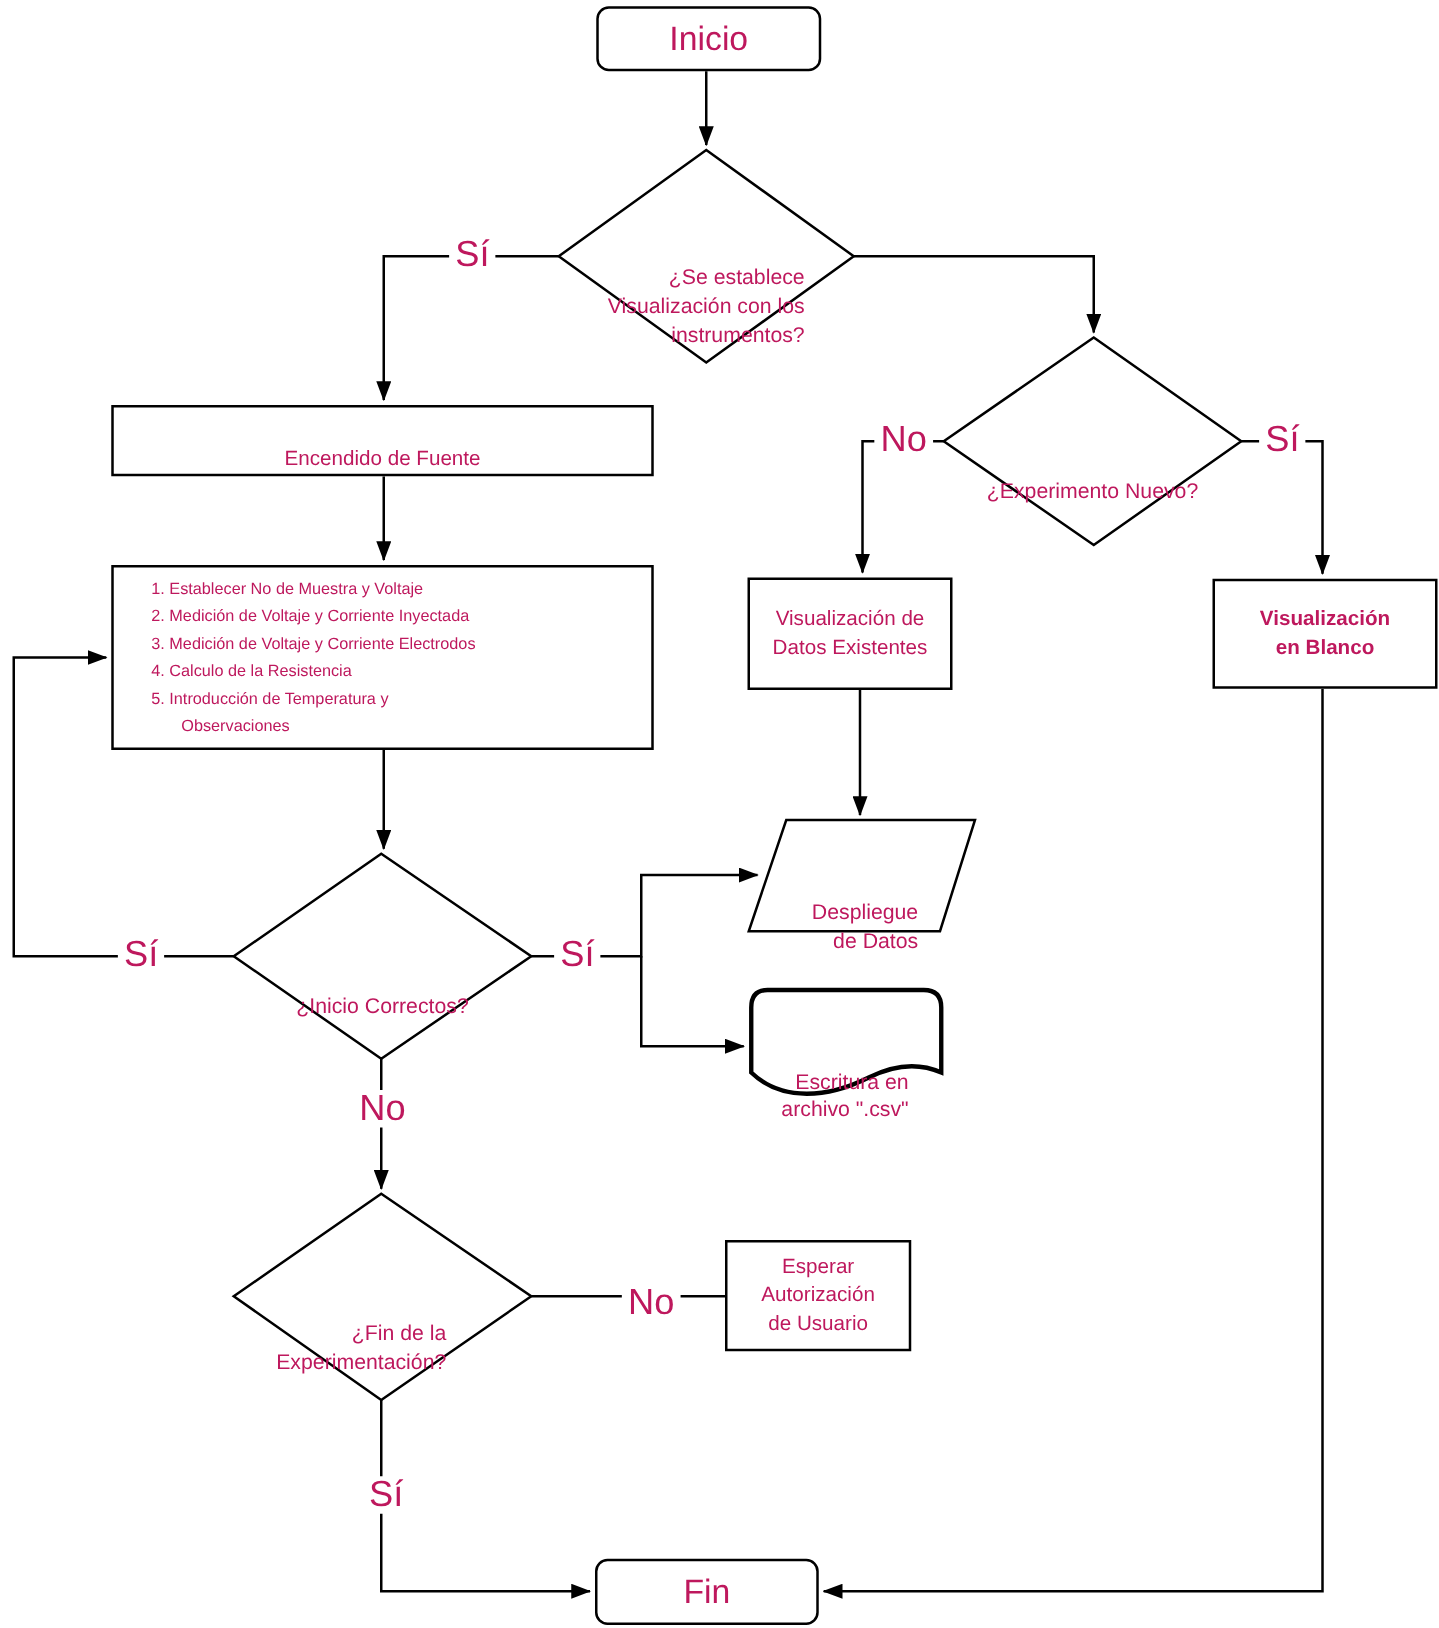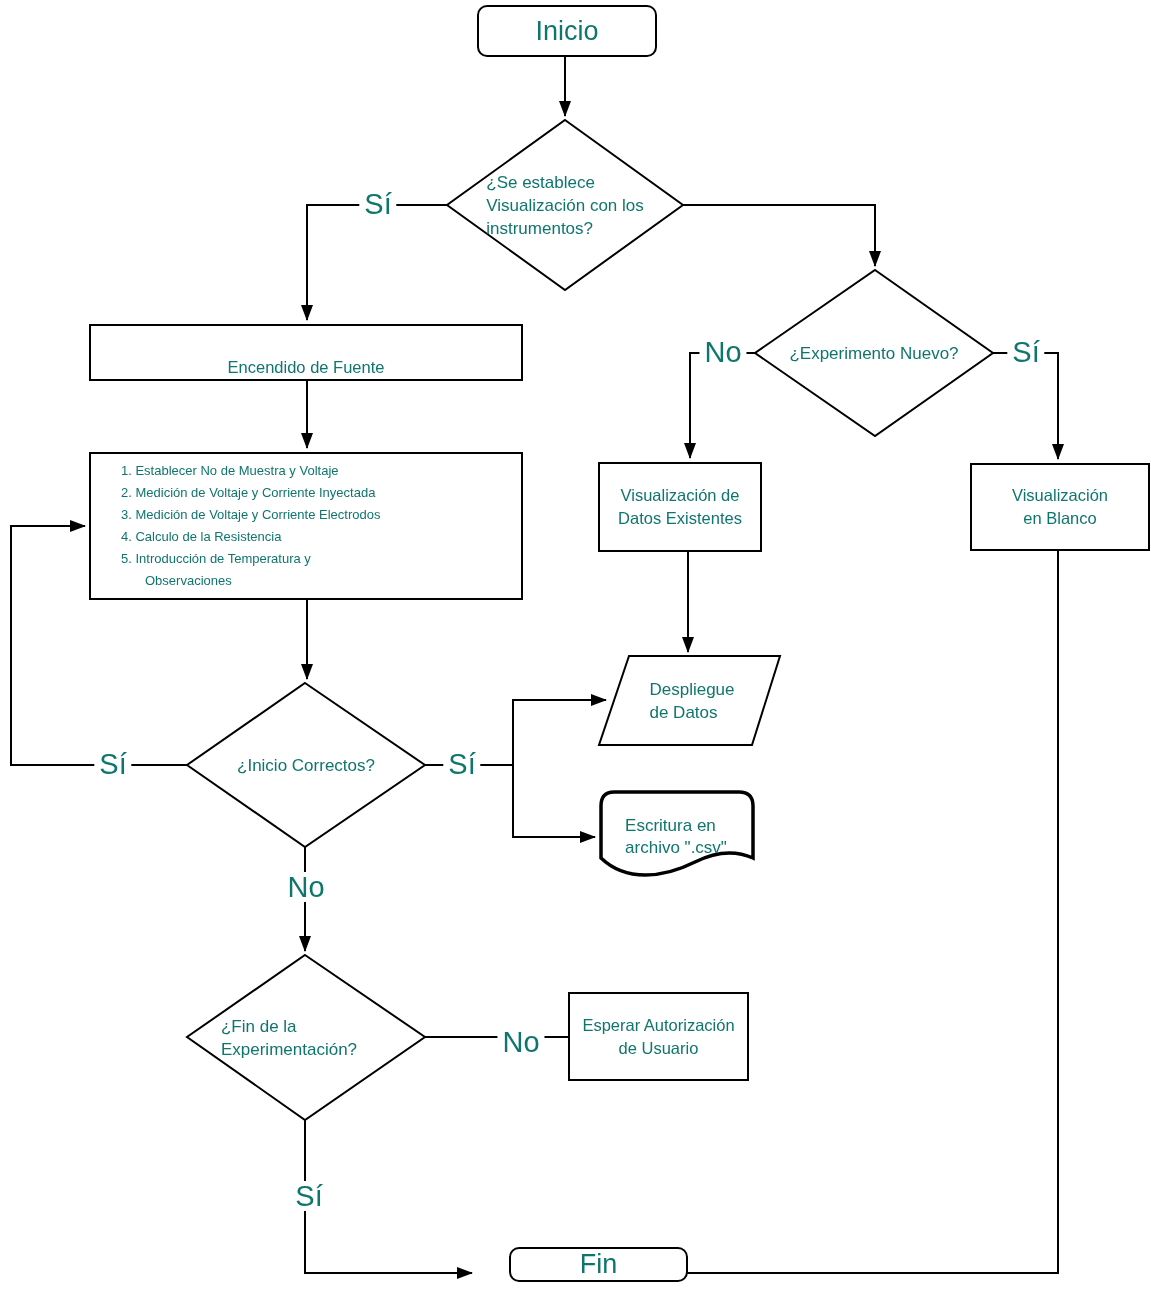--- a/index.html
+++ b/index.html
@@ -2,21 +2,21 @@
 <html><head>
 <meta charset="utf-8">
 <style>
   html, body { margin: 0; padding: 0; background: #ffffff; }
   .canvas {
     position: relative;
     width: 1151px;
     height: 1302px;
     background: #ffffff;
     font-family: "Liberation Sans", "DejaVu Sans", sans-serif;
-    color: #0f766e;
+    color: #be185d;
     overflow: hidden;
   }
   .canvas svg { position: absolute; left: 0; top: 0; }
 
   
   .rect-node {
     position: absolute;
     box-sizing: border-box;
     border: 2px solid #000000;
     background: #ffffff;
@@ -44,24 +44,25 @@
   .step {
     padding-left: 24px;
     text-indent: -24px;
     white-space: pre-wrap;
   }
 
   
   .node-label {
     position: absolute;
     transform: translate(-50%, -50%);
-    text-align: left;
+    text-align: right;
     font-size: 17px;
     line-height: 23px;
     white-space: nowrap;
+    margin-top: 40px;
   }
 
   
   .edge-label {
     position: absolute;
     transform: translate(-50%, -50%);
     background: #ffffff;
     padding: 0 5px;
     font-size: 29px;
     line-height: 30px;
@@ -129,31 +130,31 @@
     <div class="step">4. Calculo de la Resistencia</div>
     <div class="step">5. Introducción de Temperatura y
 Observaciones</div>
   </div>
 
   <div class="rect-node" style="left:598px; top:462px; width:164px; height:90px;">
     <div>Visualización de</div>
     <div>Datos Existentes</div>
   </div>
 
-  <div class="rect-node" style="left:970px; top:463px; width:180px; height:88px;">
+  <div class="rect-node" style="left:970px; top:463px; width:180px; height:88px;font-weight:bold;">
     <div>Visualización</div>
     <div>en Blanco</div>
   </div>
 
-  <div class="rect-node" style="left:568px; top:992px; width:181px; height:89px;">
+  <div class="rect-node" style="left:580px; top:992px; width:149px; height:89px;">
     <div>Esperar Autorización</div>
     <div>de Usuario</div>
   </div>
 
-  <div class="rect-node terminator" style="left:476px; top:1247px; width:179px; height:35px;margin-left:33px;">
+  <div class="rect-node terminator" style="left:476px; top:1247px; width:179px; height:53px;">
     <div>Fin</div>
   </div>
 
   <div class="node-label" style="left:565px; top:205px;">
     <div>¿Se establece</div>
     <div>Visualización con los</div>
     <div>instrumentos?</div>
   </div>
 
   <div class="node-label" style="left:874px; top:353px;">¿Experimento Nuevo?</div>

